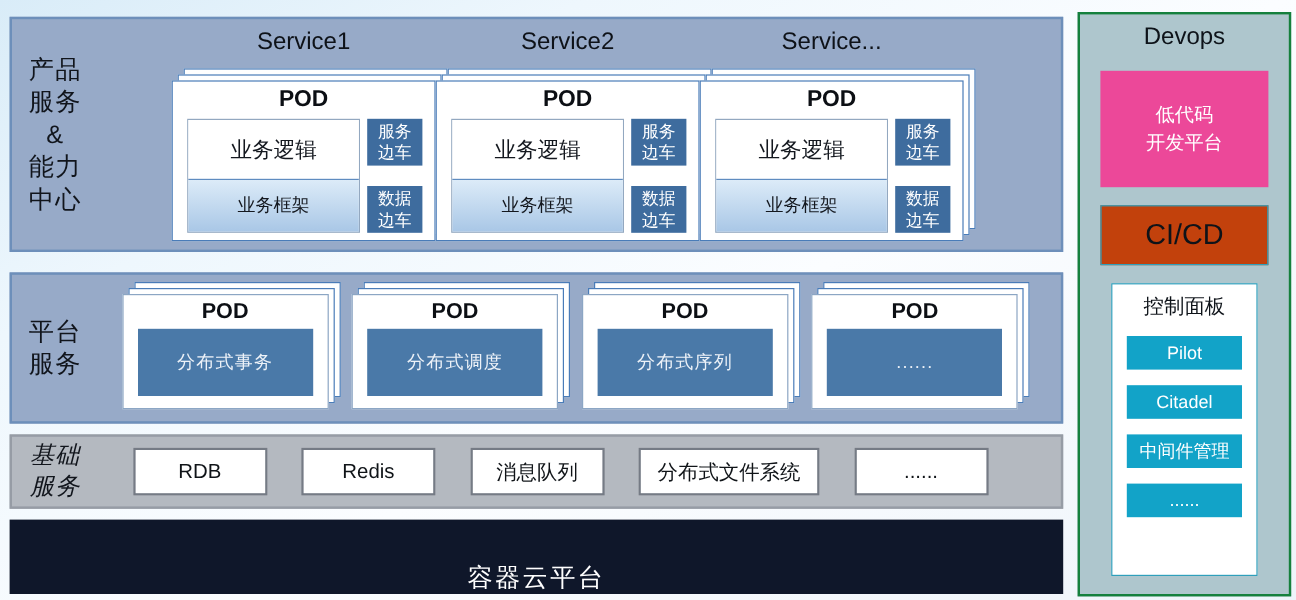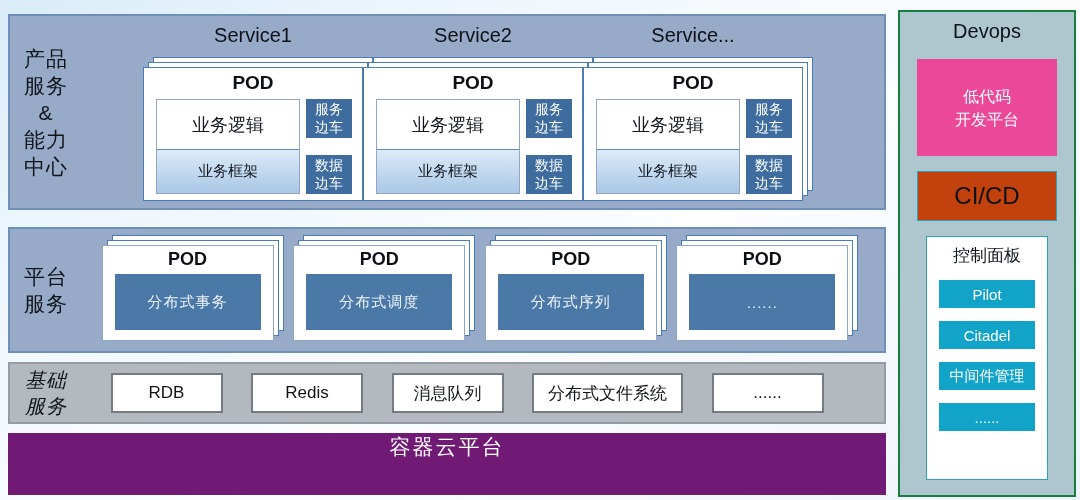--- a/index.html
+++ b/index.html
@@ -74,22 +74,22 @@
   .base-row { flex:1; display:flex; justify-content:space-evenly; align-items:center; padding-right:32px; }
   .base-item {
     min-width:112px; height:40px; padding:0 14px;
     background:#fff; border:2px solid #757b85;
     display:flex; align-items:center; justify-content:center; font-size:17px; color:#101418;
   }
 
   
   #container-bar {
     position:absolute; left:8px; top:433px; width:878px; height:62px;
-    background:#701a75; color:#fff;
-    display:flex; align-items:flex-start; justify-content:center;
+    background:#0f172a; color:#fff;
+    display:flex; align-items:flex-end; justify-content:center;
     font-size:21px; letter-spacing:2px;
   }
 
   
   #devops-panel {
     position:absolute; left:898px; top:10px; width:178px; height:487px;
     background:#aec6cd; border:2px solid #15803d;
     display:flex; flex-direction:column; align-items:center;
   }
   .devops-title { font-size:20px; margin-top:8px; color:#0e1319; }

